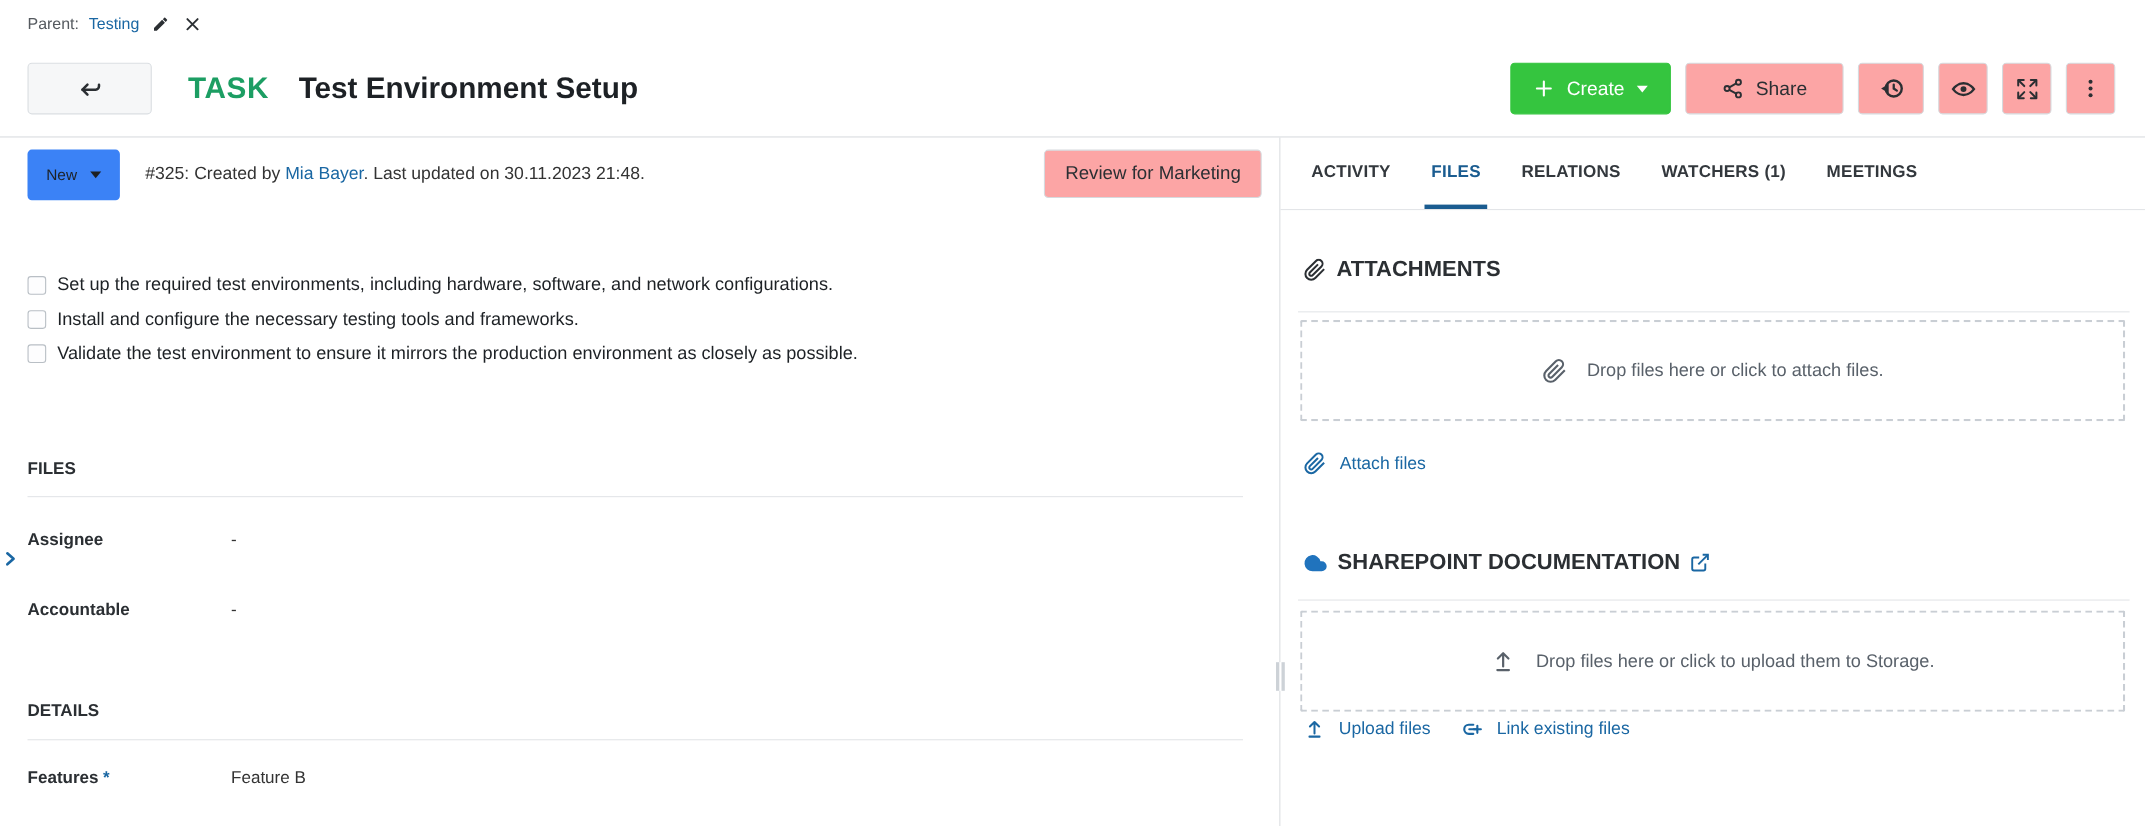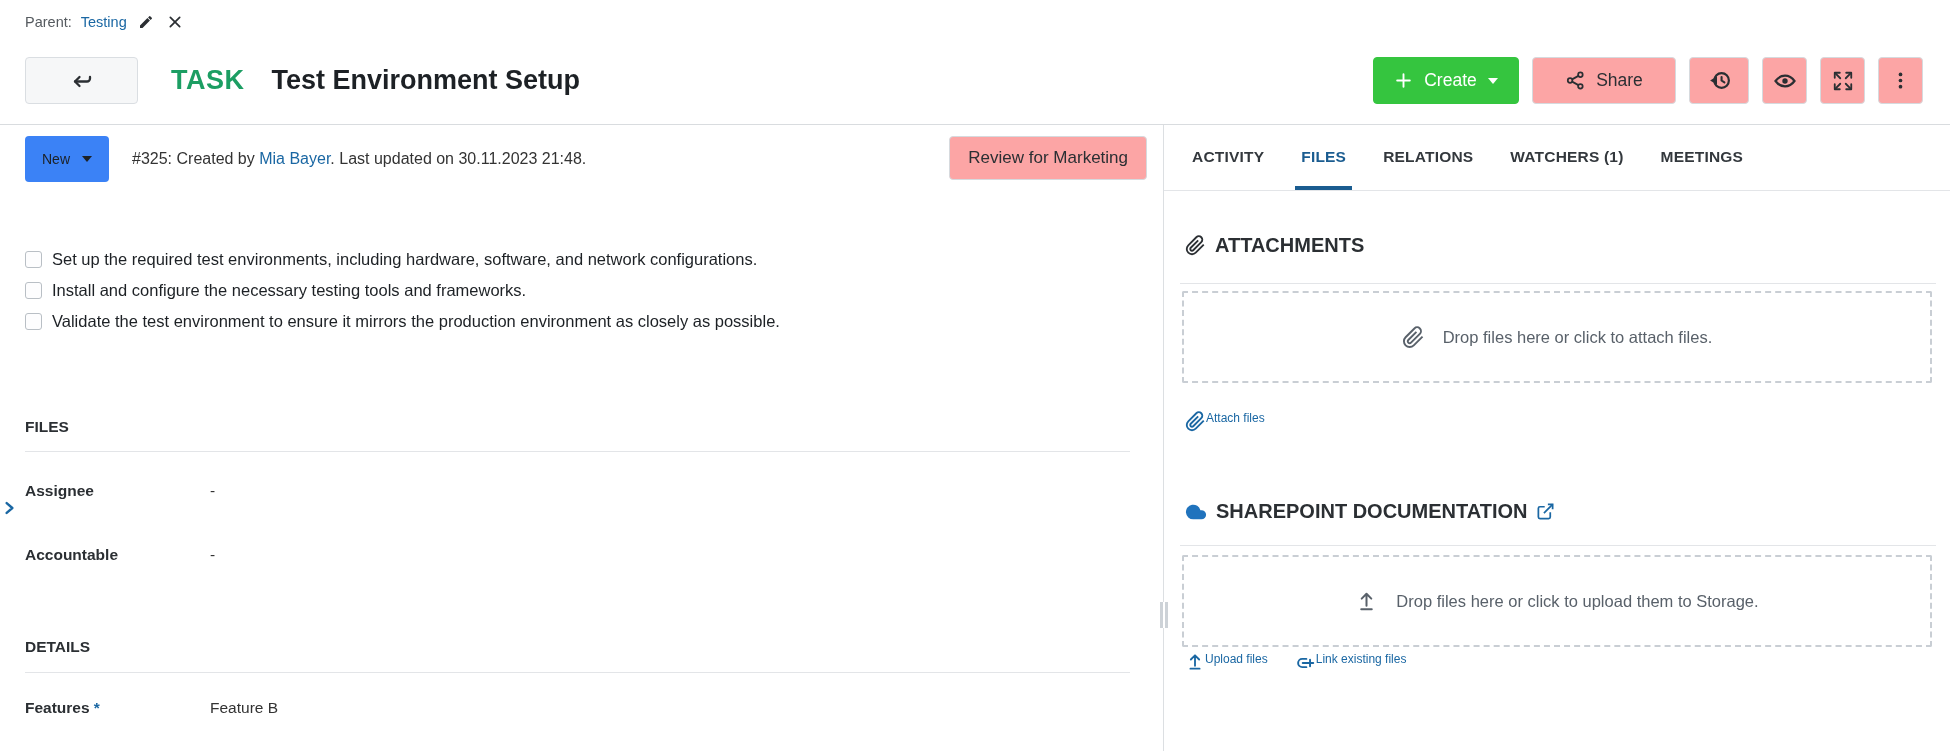--- a/index.html
+++ b/index.html
@@ -59,21 +59,21 @@
   
   .right-panel { position:absolute; left:1164px; top:124px; right:0; bottom:0; }
   .tabs { display:flex; align-items:stretch; height:67px; padding-left:28px; gap:37px; border-bottom:1px solid #e3e5e8; }
   .tab { display:flex; align-items:center; font-size:15.5px; font-weight:600; color:#33383d; letter-spacing:.2px; cursor:pointer; position:relative; white-space:nowrap; }
   .tab.active { color:#1a5c90; }
   .tab.active::after { content:""; position:absolute; left:-6px; right:-6px; bottom:0; height:4px; background:#1a5c90; }
 
   .panel-header { position:absolute; left:21px; display:flex; align-items:center; gap:9px; font-size:20px; font-weight:700; color:#2b2f33; }
   .panel-rule { position:absolute; left:16px; right:14px; height:1px; background:#e3e5e8; }
   .dropzone { position:absolute; left:18px; right:18px; height:92px; border:2px dashed #c9ced4; border-radius:2px; display:flex; align-items:center; justify-content:center; gap:18px; color:#59616a; font-size:16.5px; cursor:pointer; }
-  .link-item { display:flex; gap:0; color:#1a67a3; font-size:12px; cursor:pointer; white-space:nowrap; }
+  .link-item { display:flex; align-items:center; gap:12px; color:#1a67a3; font-size:16px; cursor:pointer; white-space:nowrap; }
   .attach-link { position:absolute; left:21px; top:287px; }
   .storage-links { position:absolute; left:21px; top:528px; display:flex; gap:26px; }
   .ext-ic { color:#1a67a3; }
   .cloud-ic { color:#2073bd; }
 </style>
 </head>
 <body>
 
 <div class="canvas">
 

